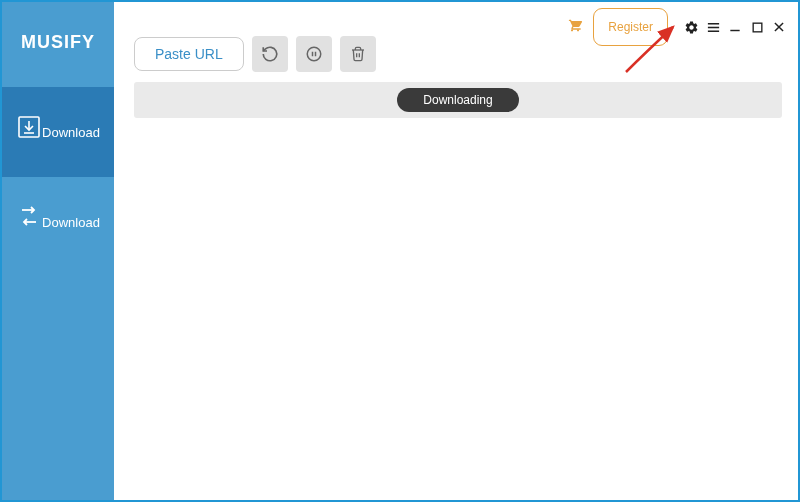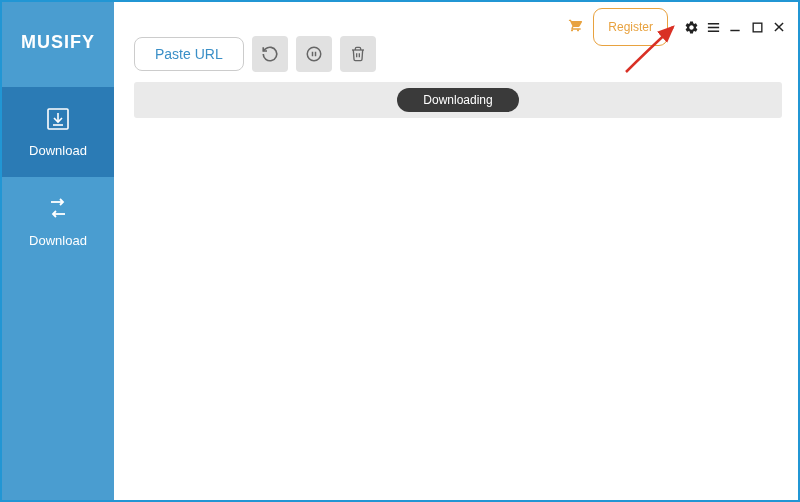--- a/index.html
+++ b/index.html
@@ -28,21 +28,21 @@
       font-size: 18px;
       font-weight: bold;
       letter-spacing: 1px;
       margin-top: 30px;
       margin-bottom: 34px;
     }
     .nav-item {
       width: 100%;
       height: 90px;
       display: flex;
-      flex-direction: column;
+      flex-direction: row;
       align-items: center;
       justify-content: center;
       color: #fff;
       font-size: 13px;
       cursor: pointer;
     }
     .nav-item.active {
       background: #2b7bb5;
     }
     .nav-icon {

